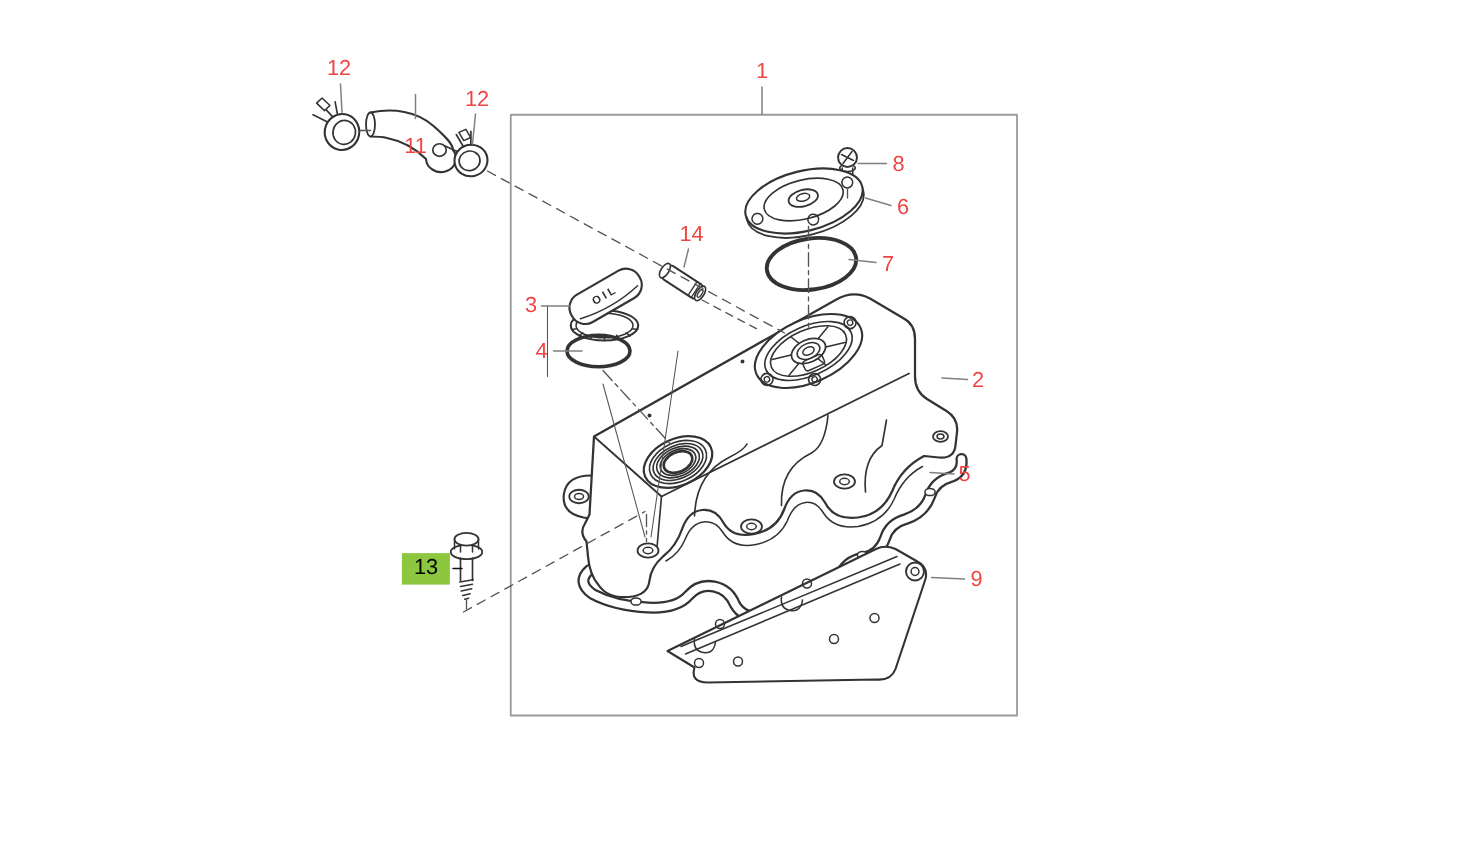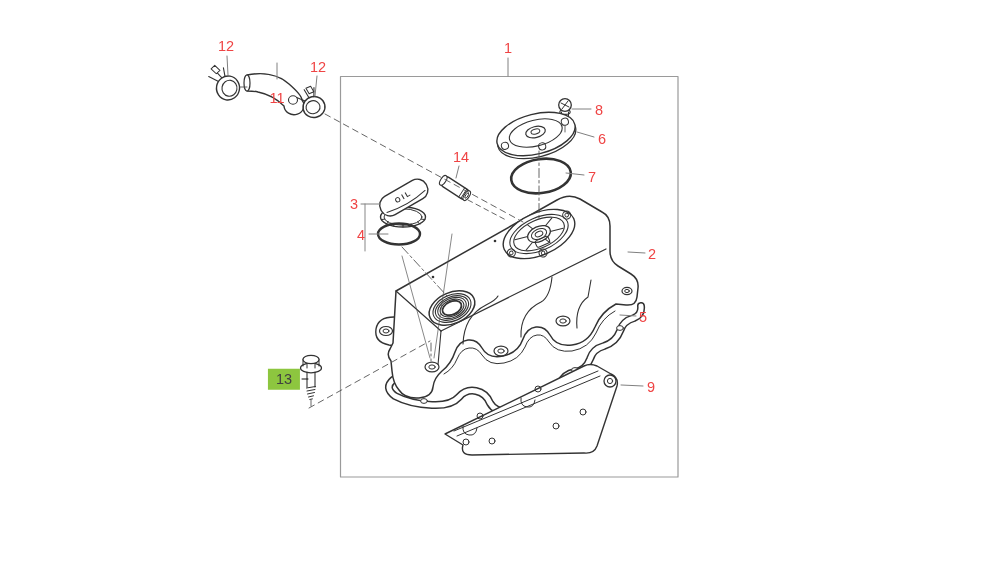--- a/index.html
+++ b/index.html
@@ -3,21 +3,21 @@
 <meta charset="utf-8">
 <style>
   html,body{margin:0;padding:0;background:#fff;}
   .stage{position:relative;width:983px;height:561px;background:#fff;overflow:hidden;
          font-family:"Liberation Sans",sans-serif;}
   .stage svg{position:absolute;left:0;top:0;}
   #callouts{position:absolute;left:0;top:0;width:100%;height:100%;pointer-events:none;}
   .callout{position:absolute;transform:translate(-50%,-50%);
            font:14.5px/1 "Liberation Sans",sans-serif;color:#ef4444;
            white-space:nowrap;pointer-events:auto;cursor:default;}
-  .callout.highlighted{padding:3px 8px;color:#404040;}
+  .callout.highlighted{padding:3px 8px;color:#000000;}
 </style>
 </head>
 <body>
 
 <div class="stage">
 <svg width="983" height="561" viewBox="0 0 983 561" xmlns="http://www.w3.org/2000/svg" fill="none" stroke-linecap="round" stroke-linejoin="round">
 
   <rect x="340.5" y="76.5" width="337.5" height="400.5" stroke="#9a9a9a" stroke-width="1.2"></rect>
 
   <g>

